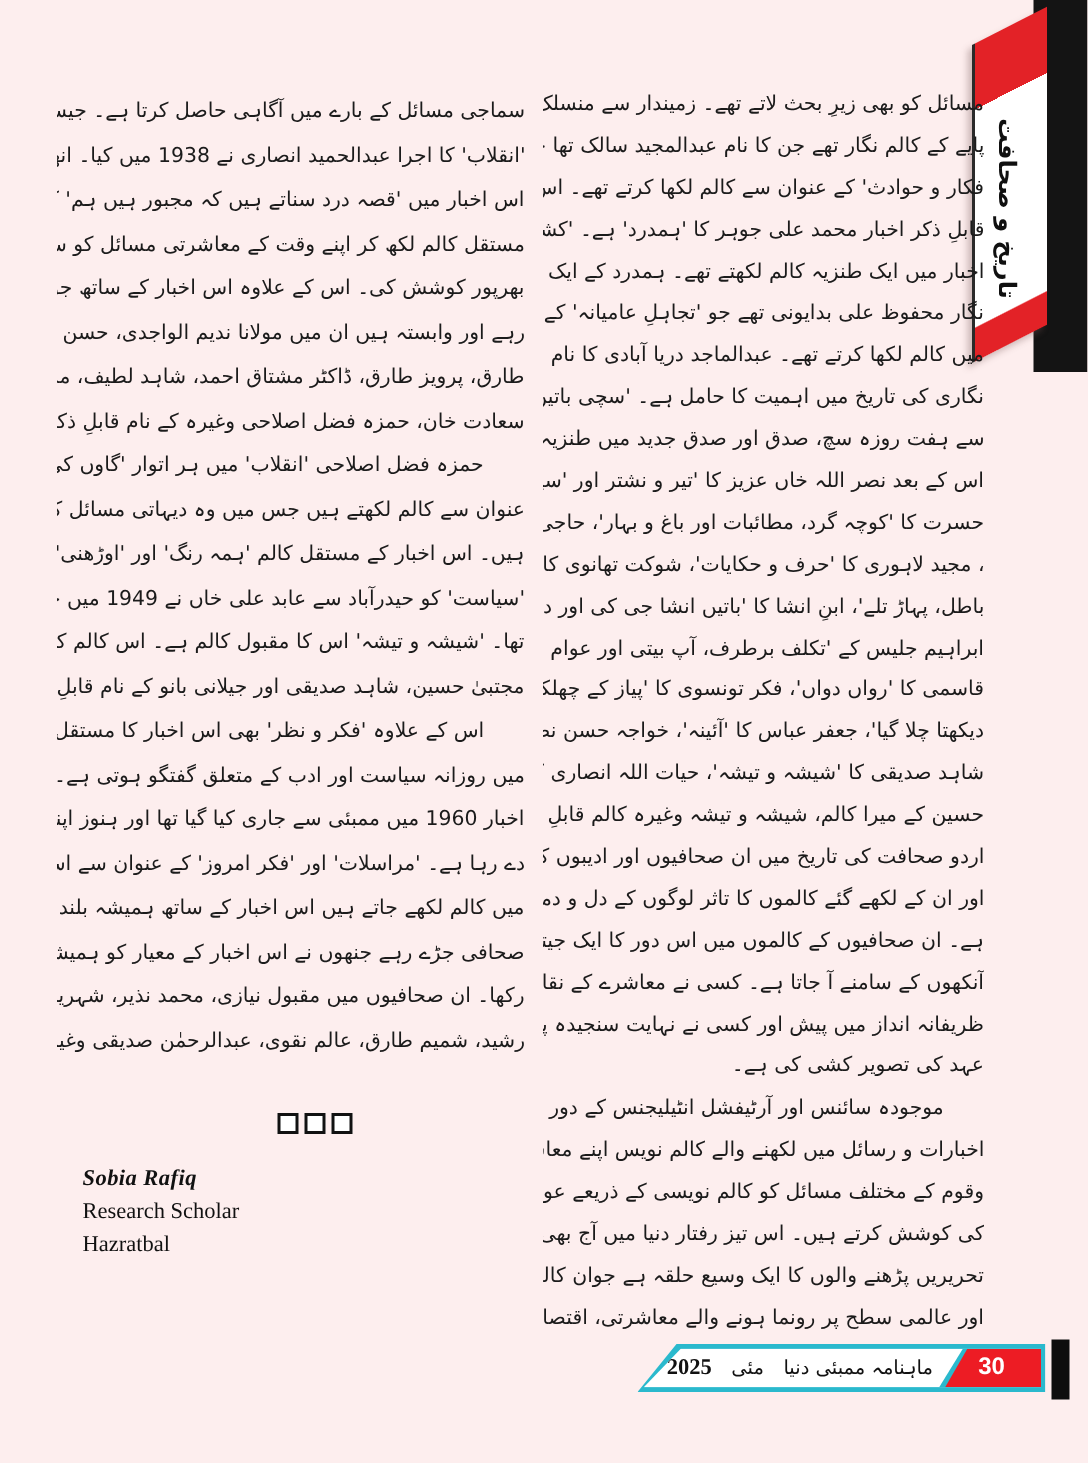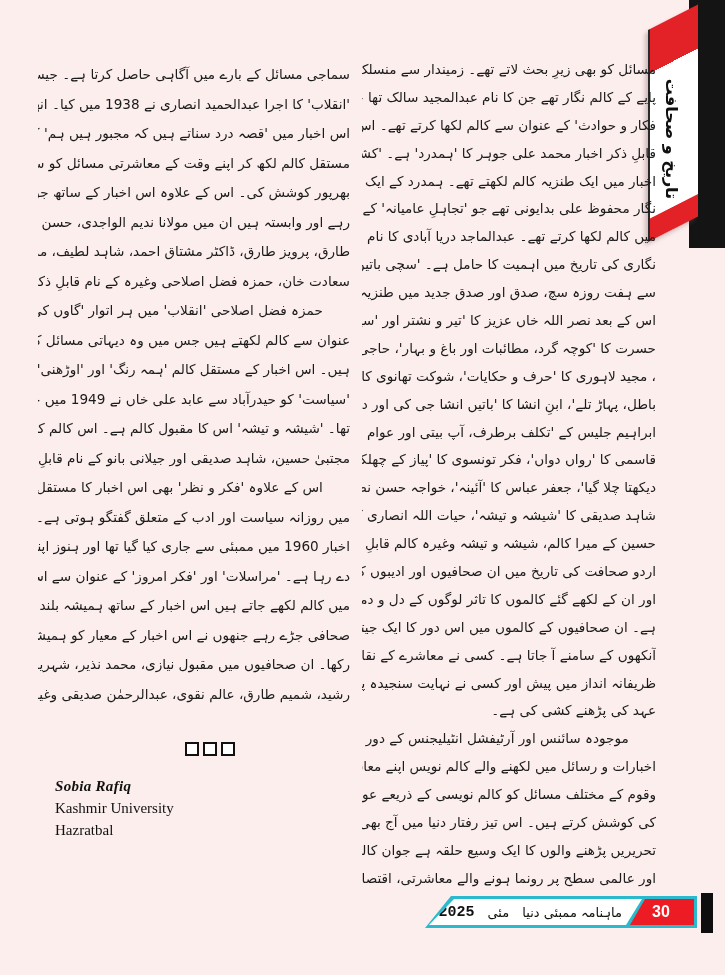--- a/index.html
+++ b/index.html
@@ -68,21 +68,21 @@
   .footer-inner{
     position:absolute;left:4px;top:3px;right:3px;bottom:3px;
     background:#ffffff;
     clip-path:polygon(25px 0,100% 0,100% 100%,0 100%);
   }
   .footer-text{
     position:absolute;left:30px;top:0;right:72px;bottom:0;
     direction:rtl;display:flex;align-items:center;gap:13px;
     font-size:13px;color:#111;white-space:nowrap;
   }
-  .footer-year{font-weight:bold;font-size:15px;font-family:Liberation Mono, monospace;}
+  .footer-year{font-weight:bold;font-size:15px;font-family:Liberation Serif, serif;}
   .f-red-wrap{
     position:absolute;right:0;top:0;bottom:0;width:68px;
     background:#2ab9cd;
     clip-path:polygon(16px 0,100% 0,100% 100%,0 100%);
   }
   .f-red{
     position:absolute;right:0;top:0;bottom:0;width:64px;
     background:#ed1c24;
     clip-path:polygon(15px 0,100% 0,100% 100%,0 100%);
     display:flex;align-items:center;justify-content:center;
@@ -144,38 +144,38 @@
     <div class="tline" dir="rtl">ابراہیم جلیس کے 'تکلف برطرف، آپ بیتی اور عوام بیتی'، احمد ندیم</div>
     <div class="tline" dir="rtl">قاسمی کا 'رواں دواں'، فکر تونسوی کا 'پیاز کے چھلکے'، کنہیا لال کپور کا '</div>
     <div class="tline" dir="rtl">دیکھتا چلا گیا'، جعفر عباس کا 'آئینہ'، خواجہ حسن نظامی کا 'جھینگر کا جنازہ'،</div>
     <div class="tline" dir="rtl">شاہد صدیقی کا 'شیشہ و تیشہ'، حیات اللہ انصاری کا 'گلوریاں'، مجتبیٰ</div>
     <div class="tline" dir="rtl">حسین کے میرا کالم، شیشہ و تیشہ وغیرہ کالم قابلِ ذکر ہیں۔ آج بھی</div>
     <div class="tline" dir="rtl">اردو صحافت کی تاریخ میں ان صحافیوں اور ادیبوں کا نام زندہ جاوید ہے</div>
     <div class="tline" dir="rtl">اور ان کے لکھے گئے کالموں کا تاثر لوگوں کے دل و دماغ میں آج بھی محفوظ</div>
     <div class="tline" dir="rtl">ہے۔ ان صحافیوں کے کالموں میں اس دور کا ایک جیتا جاگتا معاشرہ</div>
     <div class="tline" dir="rtl">آنکھوں کے سامنے آ جاتا ہے۔ کسی نے معاشرے کے نقائص کو طنزیہ و</div>
     <div class="tline" dir="rtl">ظریفانہ انداز میں پیش اور کسی نے نہایت سنجیدہ پیرایہ اختیار کر کے اپنے</div>
-    <div class="tline short" dir="rtl">عہد کی پڑھنے کشی کی ہے۔</div>
+    <div class="tline short" dir="rtl">عہد کی تصویر کشی کی ہے۔</div>
     <div class="tline" dir="rtl">  موجودہ سائنس اور آرٹیفشل انٹیلیجنس کے دور میں بھی مختلف</div>
     <div class="tline" dir="rtl">اخبارات و رسائل میں لکھنے والے کالم نویس اپنے معاشرے اور ملک</div>
     <div class="tline" dir="rtl">وقوم کے مختلف مسائل کو کالم نویسی کے ذریعے عوام کے سامنے لانے</div>
     <div class="tline" dir="rtl">کی کوشش کرتے ہیں۔ اس تیز رفتار دنیا میں آج بھی کالم نگاروں کی</div>
     <div class="tline" dir="rtl">تحریریں پڑھنے والوں کا ایک وسیع حلقہ ہے جوان کالموں کو پڑھ کر ملکی</div>
     <div class="tline" dir="rtl">اور عالمی سطح پر رونما ہونے والے معاشرتی، اقتصادی، تعلیمی، سیاسی اور</div>
   </div>
 
 <div class="end-marker" aria-label="□□□">
   <span class="sq"></span>
   <span class="sq"></span>
   <span class="sq"></span>
 </div>
 
 <div class="author">
   <div class="name">Sobia Rafiq</div>
-  <div>Kashmir University</div>
+  <div>Research Scholar</div>
   <div>Hazratbal</div>
 </div>
 
 <div class="footer-bar">
   <div class="footer-inner">
     <div class="footer-text">
       <span>ماہنامہ ممبئی دنیا</span>
       <span>مئی</span>
       <span class="footer-year">2025</span>
     </div>

